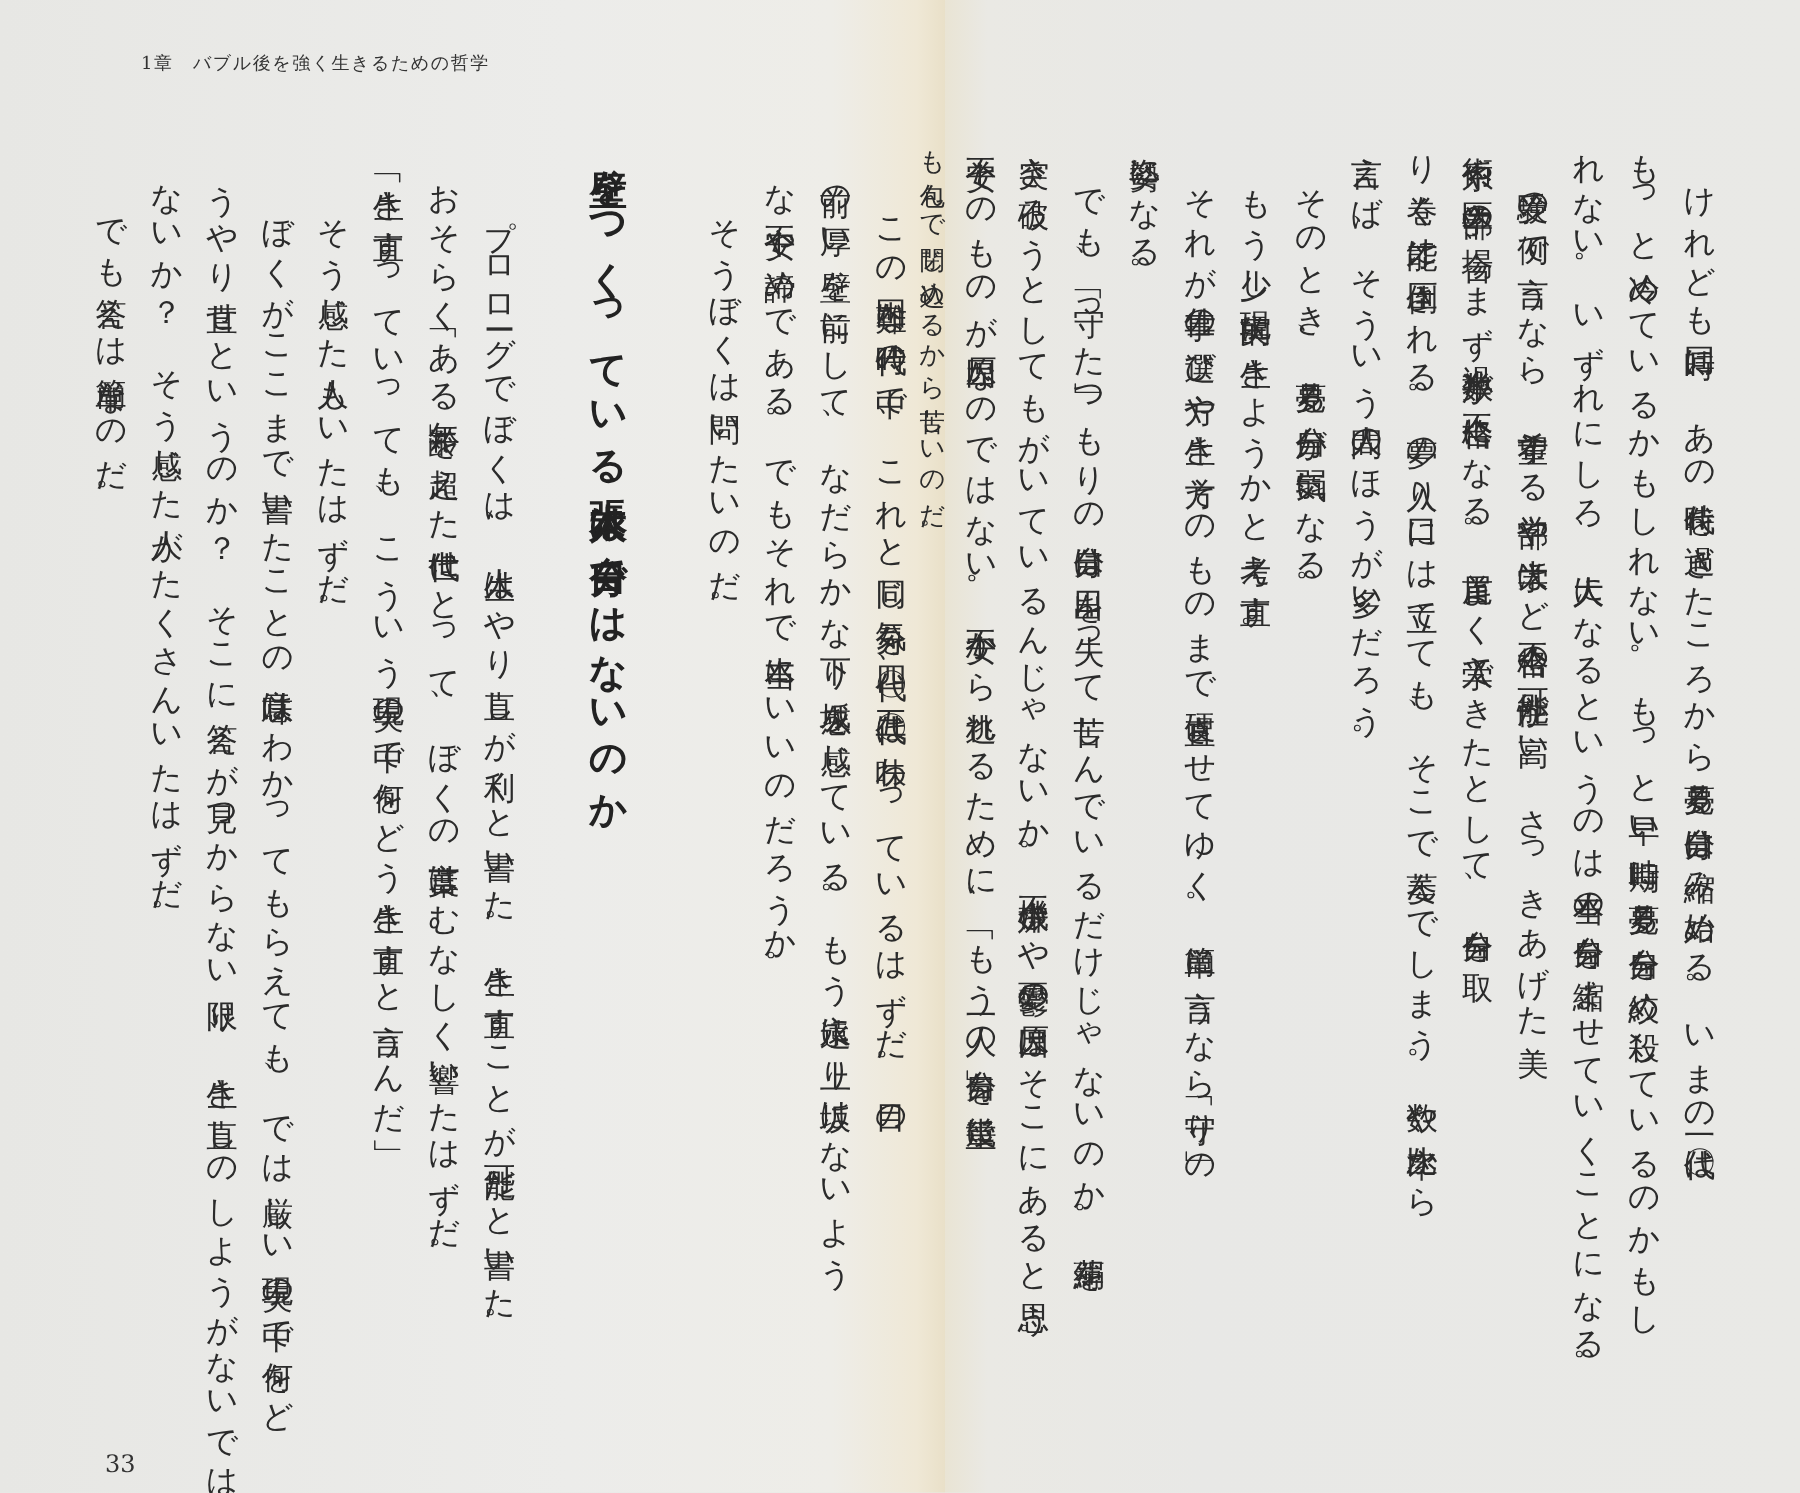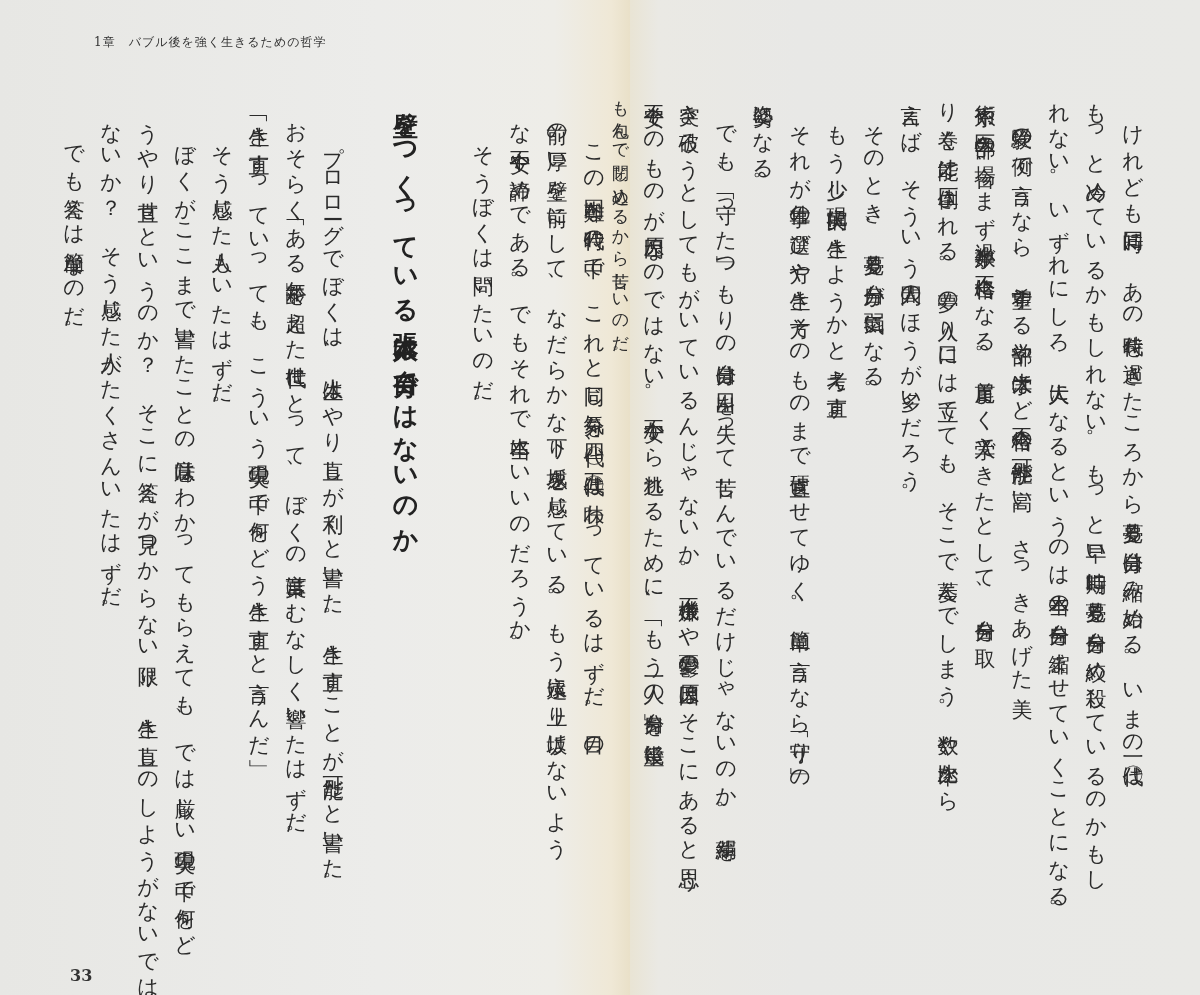--- a/index.html
+++ b/index.html
@@ -15,21 +15,21 @@
     background:linear-gradient(to right,#e7e7e4 0%,#ececea 60%,#eeede8 88%,#efe8d6 97%,#e9e0c8 100%);
   }
   .page-right {
     left:630px; width:570px;
     background:linear-gradient(to right,#e9e4d4 0%,#eae9e4 5%,#e8e8e6 30%,#e9e9e6 100%);
   }
   .running-head {
     position:absolute; left:70px; top:34px;
     font-size:12px; letter-spacing:1px; color:#333;margin-left:24px;
   }
-  .page-num { position:absolute; top:966px; font-size:16px; color:#333;font-weight:bold; }
+  .page-num { position:absolute; top:966px; font-size:16px; color:#333; }
   .page-num.left { left:70px; }
 
   .col {
     position:absolute;
     writing-mode:vertical-rl;
     text-orientation:upright;
     font-size:21px;
     line-height:1;
     letter-spacing:1.9px;
     white-space:nowrap;

